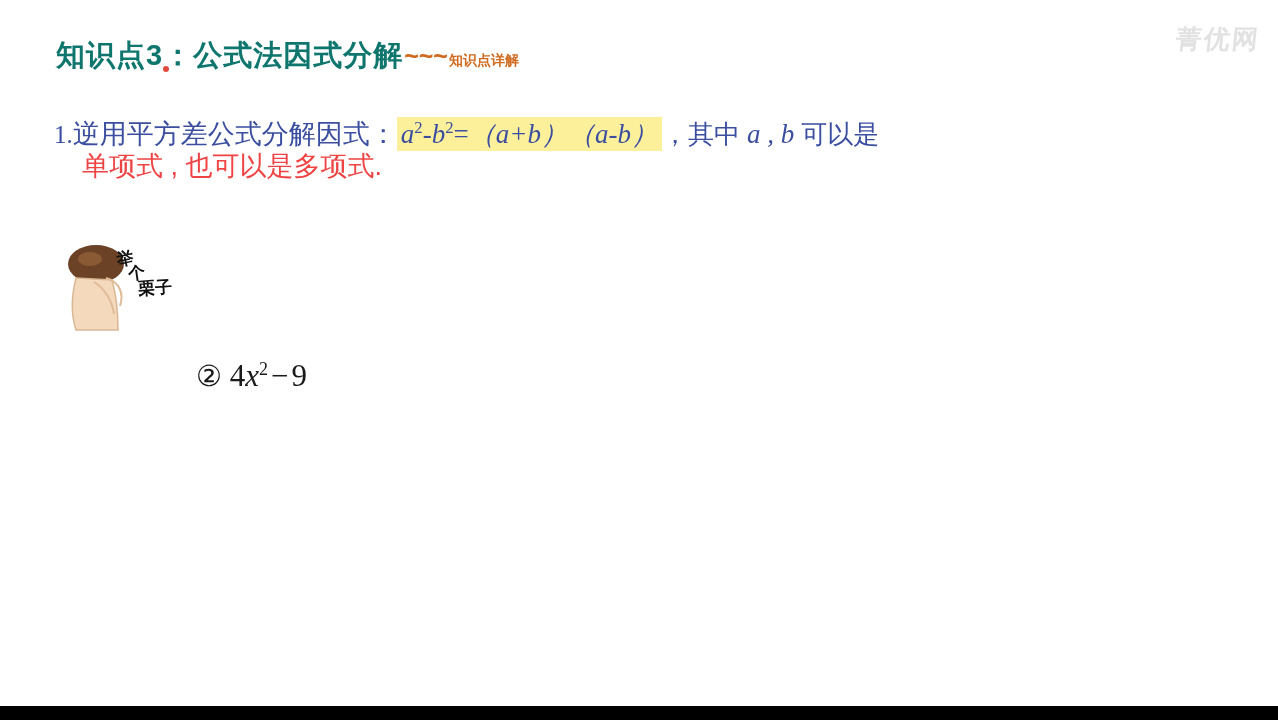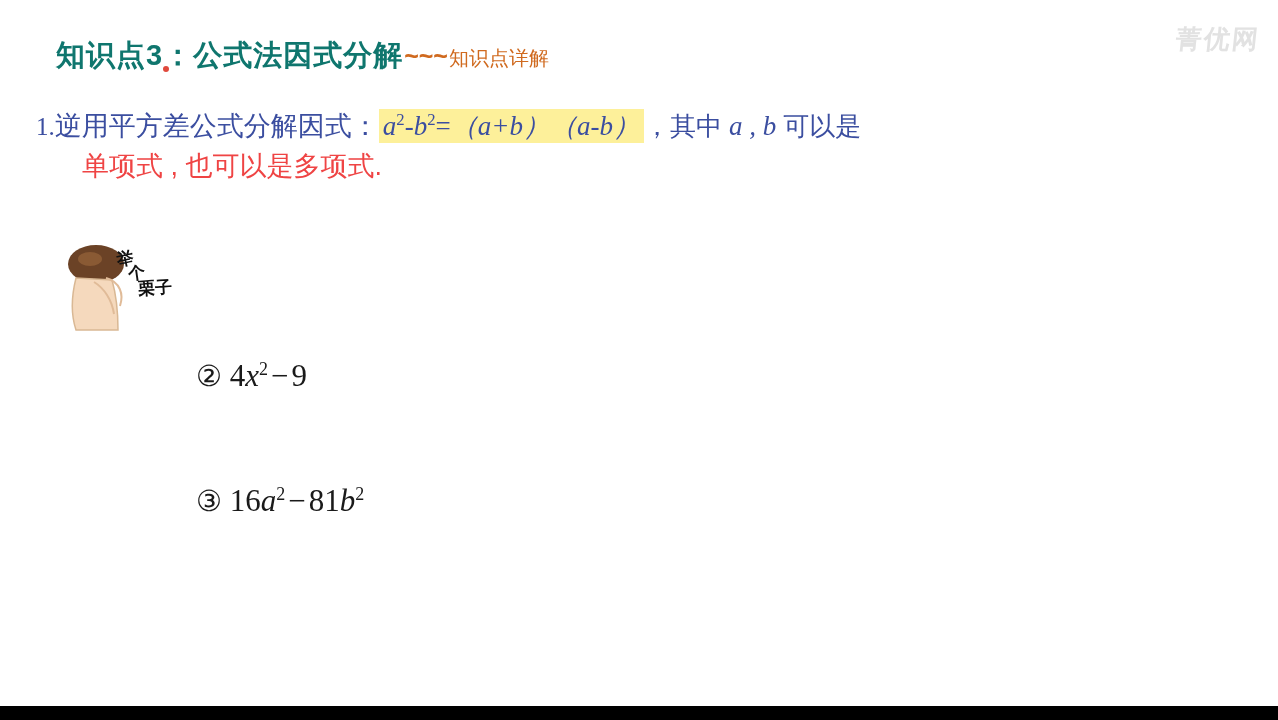--- a/index.html
+++ b/index.html
@@ -55,44 +55,44 @@
   }
   .title-tilde {
     color: #d06a1f;
     font-size: 25px;
     font-weight: bold;
     font-family: "Liberation Sans", sans-serif;
     padding: 0 1px;
   }
   .title-sub {
     color: #d06a1f;
-    font-size: 20px;
-    font-weight: normal;
+    font-size: 14px;
+    font-weight: bold;
     font-family: "Liberation Sans", sans-serif;
   }
 
   .title-dot {
     position: absolute;
     top: 66px;
     left: 163px;
     width: 6px;
     height: 6px;
     border-radius: 50%;
     background: #e0493c;
   }
 
   
   .stmt {
     position: absolute;
     top: 92px;
-    left: 36px;
+    left: 54px;
     width: 1160px;
     color: #3b4ea0;
     font-size: 28px;
-    line-height: 56px;
+    line-height: 71px;
   }
   .stmt .num {
     font-family: "Liberation Serif", serif;
     font-size: 25px;
   }
   .stmt .cn {
     font-family: "Liberation Sans", sans-serif;
     font-size: 27px;
   }
   .formula-hl {
@@ -220,19 +220,15 @@
       <span class="mt3">栗子</span>
     </div>
   </div>
 
 
   <div class="item" id="item2">
     <span class="circ">②</span>
     <span>4<span class="it">x</span><sup>2</sup><span class="minus">−</span>9</span>
   </div>
 
-  <div class="item" id="item3">
-    <span class="circ">③</span>
-    <span>16<span class="it">a</span><sup>2</sup><span class="minus">−</span>81<span class="it">b</span><sup>2</sup></span>
-  </div>
 
   <div class="bottom-band"></div>
 </div>
 
 </body></html>

